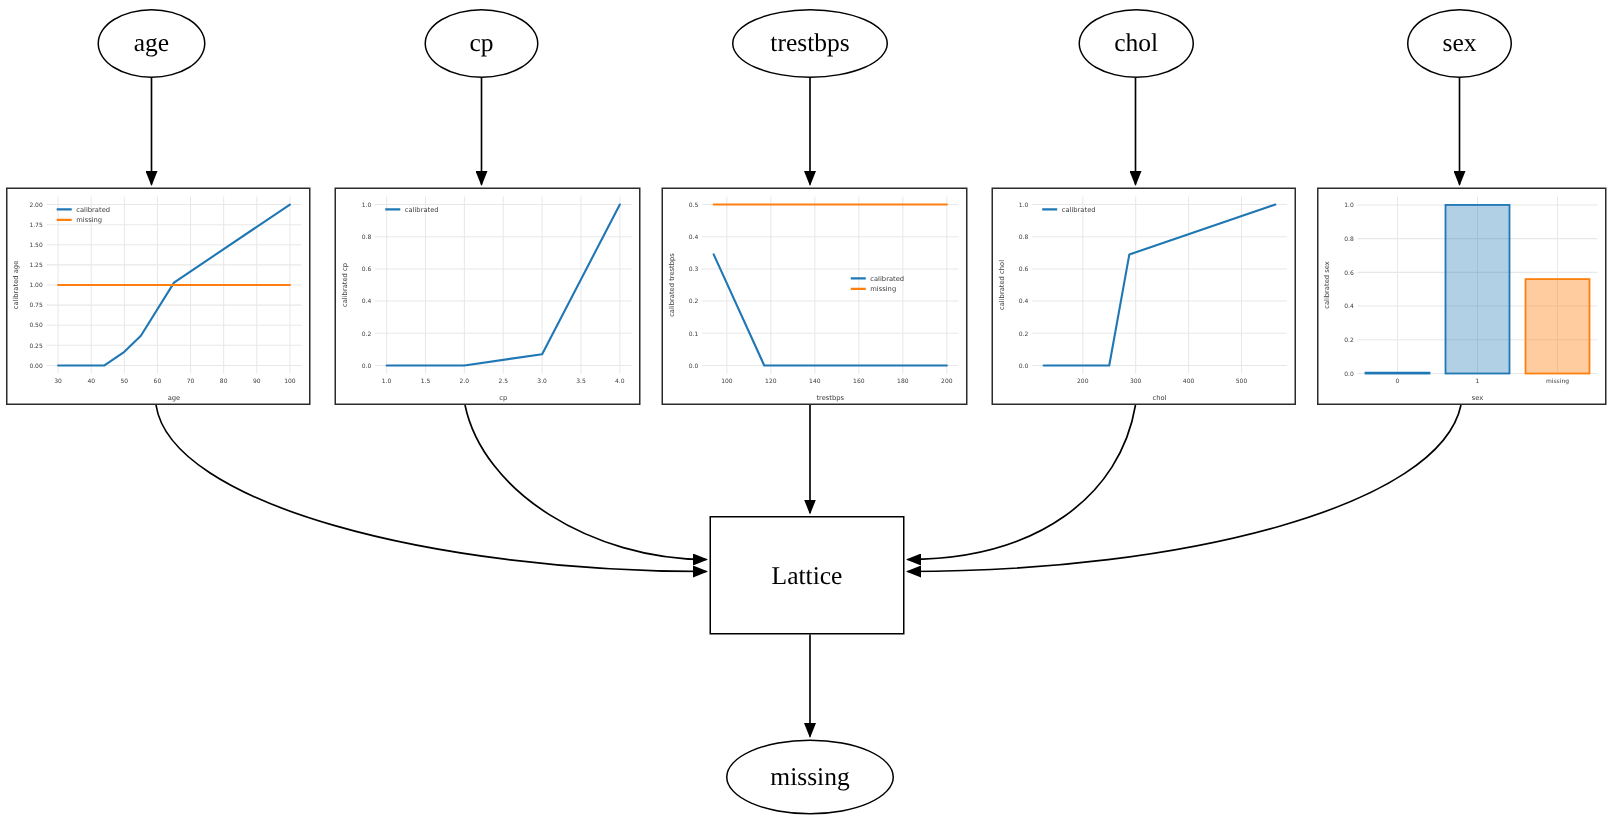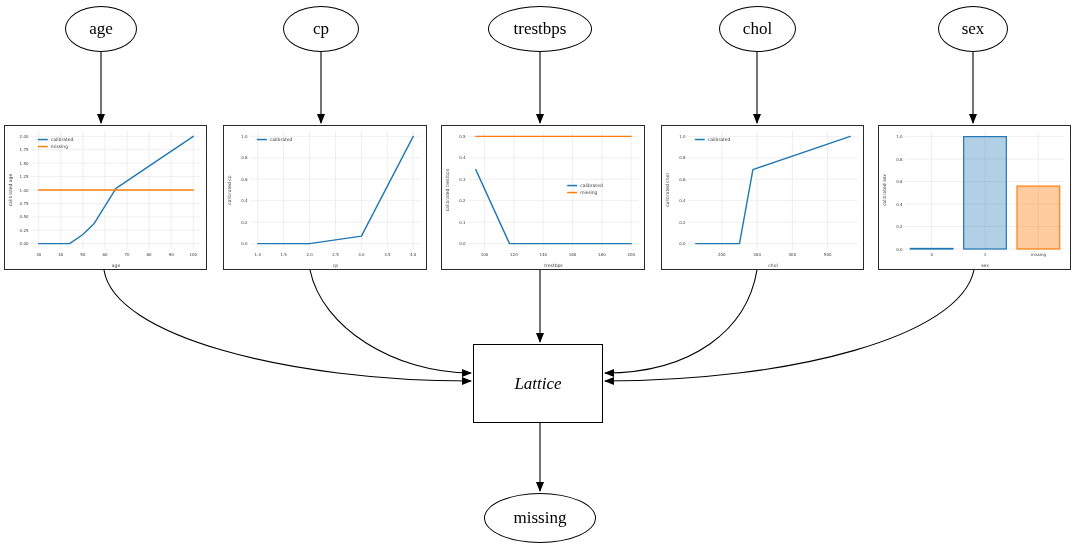--- a/index.html
+++ b/index.html
@@ -210,17 +210,17 @@
         <text x="23.5" y="102.02380952380952" font-size="4" text-anchor="end" fill="#3a3a3a">0.2</text>
         <text x="23.5" y="79.54761904761905" font-size="4" text-anchor="end" fill="#3a3a3a">0.4</text>
         <text x="23.5" y="57.07142857142858" font-size="4" text-anchor="end" fill="#3a3a3a">0.6</text>
         <text x="23.5" y="34.595238095238095" font-size="4" text-anchor="end" fill="#3a3a3a">0.8</text>
         <text x="23.5" y="12.119047619047624" font-size="4" text-anchor="end" fill="#3a3a3a">1.0</text>
         <text x="106" y="140.5" font-size="4.5" text-anchor="middle" fill="#3a3a3a">sex</text>
         <text x="7" y="64" font-size="4.5" text-anchor="middle" fill="#3a3a3a" transform="rotate(-90 7 64)">calibrated sex</text>
       </svg>
     </div>
 
-  <div class="node" style="left:473px;top:344px;width:130px;height:79px;font-style:italic;">Lattice</div>
+  <div class="node" style="left:473px;top:344px;width:130px;height:79px;">Lattice</div>
 
   <div class="node ellipse" style="left:484px;top:493px;width:112px;height:50px;">missing</div>
 
 </div>
 
 </body></html>

